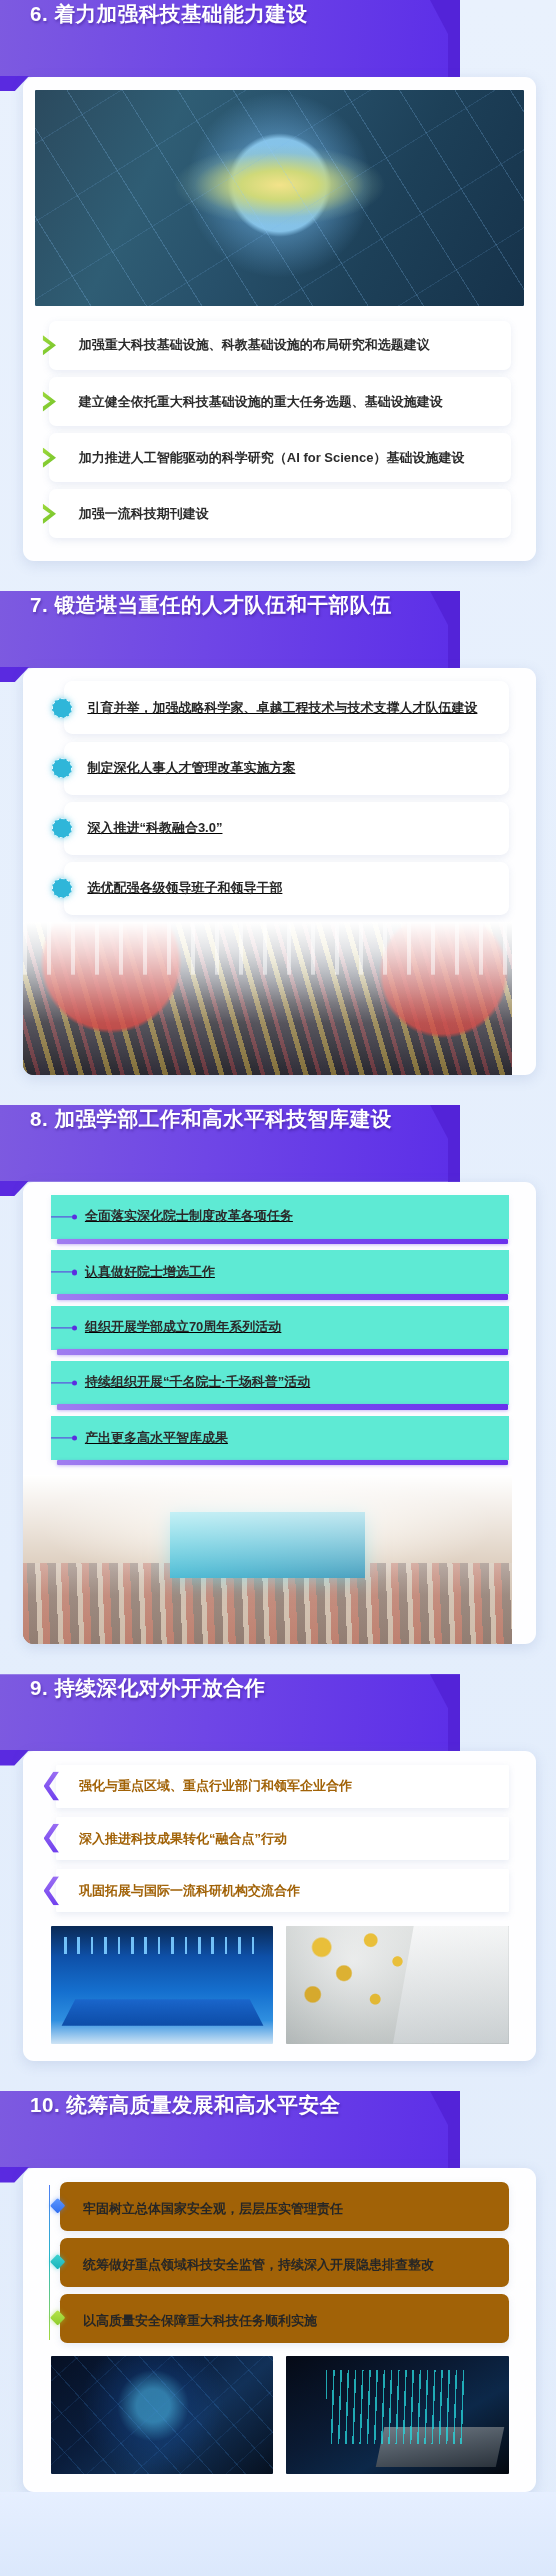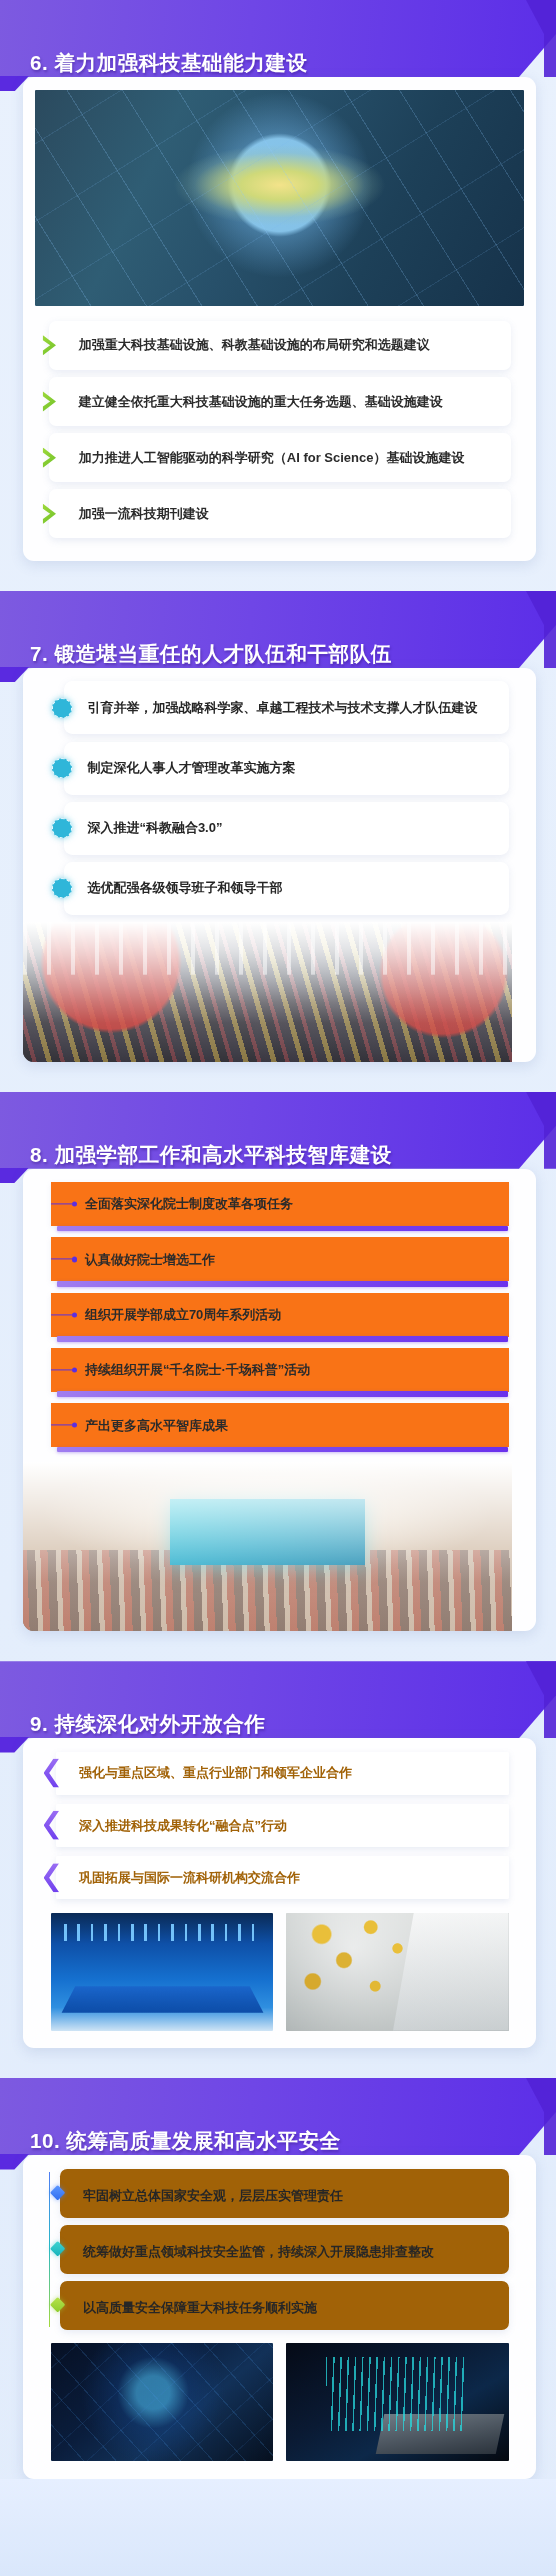--- a/index.html
+++ b/index.html
@@ -10,22 +10,22 @@
     font-family:"Liberation Sans","DejaVu Sans",sans-serif;
     background:linear-gradient(180deg,#e9f1fd 0%,#e4eefc 40%,#dfeafb 100%);
     position:relative; overflow-x:hidden;
   }
 
   
   .section { position:relative; width:556px; }
 
   
   .sec-header{
-    position:relative; width:556px; height:77px;
-    display:flex; align-items:flex-end;
+    position:relative; width:460px; height:77px;
+    display:flex; align-items:flex-start;
   }
   .sec-header .band{
     position:absolute; inset:0;
     background:linear-gradient(95deg,#7d5ae0 0%,#6f46e6 45%,#5c2ee8 100%);
     clip-path:polygon(0 0, 556px 0, 556px 34px, 519px 77px, 0 77px);
   }
   .sec-header .band-dark{
     position:absolute; right:0; top:0; width:62px; height:77px;
     background:#5222d6;
     clip-path:polygon(32px 0, 62px 0, 62px 77px, 50px 77px, 50px 34px);
@@ -83,24 +83,25 @@
   .row-b .bullet-circle{
     position:absolute; left:-12.4px; top:50%; transform:translateY(-50%);
     width:19.6px; height:19.6px; border-radius:50%;
     background:#2fb6d9; border:1.5px dashed #e9fbff;
     box-shadow:0 0 6.2px rgba(47,182,217,.6);
   }
   .row-b .txt{ font-size:13px; line-height:1.55; color:#262626; font-weight:bold; }
 
   
   .row-c{
-    position:relative; background:#f97316;
+    position:relative; background:#5eead4;
     margin:0 15.5px 11.3px 15.5px; padding:11.3px 9.3px 11.3px 34px;
-    min-height:44px; display:flex; align-items:center;
+    min-height:44px; display:flex; 
     box-shadow:0 1.5px 5.2px rgba(120,140,185,.13);
+    text-decoration:underline;
   }
   .row-c .bullet-arrow{
     position:absolute; left:0px; top:50%; transform:translateY(-50%);
     width:28px; height:5.2px;
   }
   .row-c .bullet-arrow i{
     position:absolute; left:0; top:2.1px; width:21.6px; height:1px; background:#5b2fe0;
   }
   .row-c .bullet-arrow b{
     position:absolute; right:2.1px; top:0; width:5.2px; height:5.2px;
@@ -314,21 +315,21 @@
   <div class="spacer-md"></div>
 </div>
 
 <div class="section">
   <div class="sec-header">
     <div class="band"></div>
     <div class="band-dark"></div>
     <div class="tail"></div>
     <h2>7. 锻造堪当重任的人才队伍和干部队伍</h2>
   </div>
-  <div class="panel" style="padding-bottom:0;">
+  <div class="panel" style="padding-bottom:13px;text-decoration:underline;">
     <div class="rows">
       <div class="row-b">
         <span class="bullet-circle"></span>
         <span class="txt">引育并举，加强战略科学家、卓越工程技术与技术支撑人才队伍建设</span>
       </div>
       <div class="row-b">
         <span class="bullet-circle"></span>
         <span class="txt">制定深化人事人才管理改革实施方案</span>
       </div>
       <div class="row-b">

